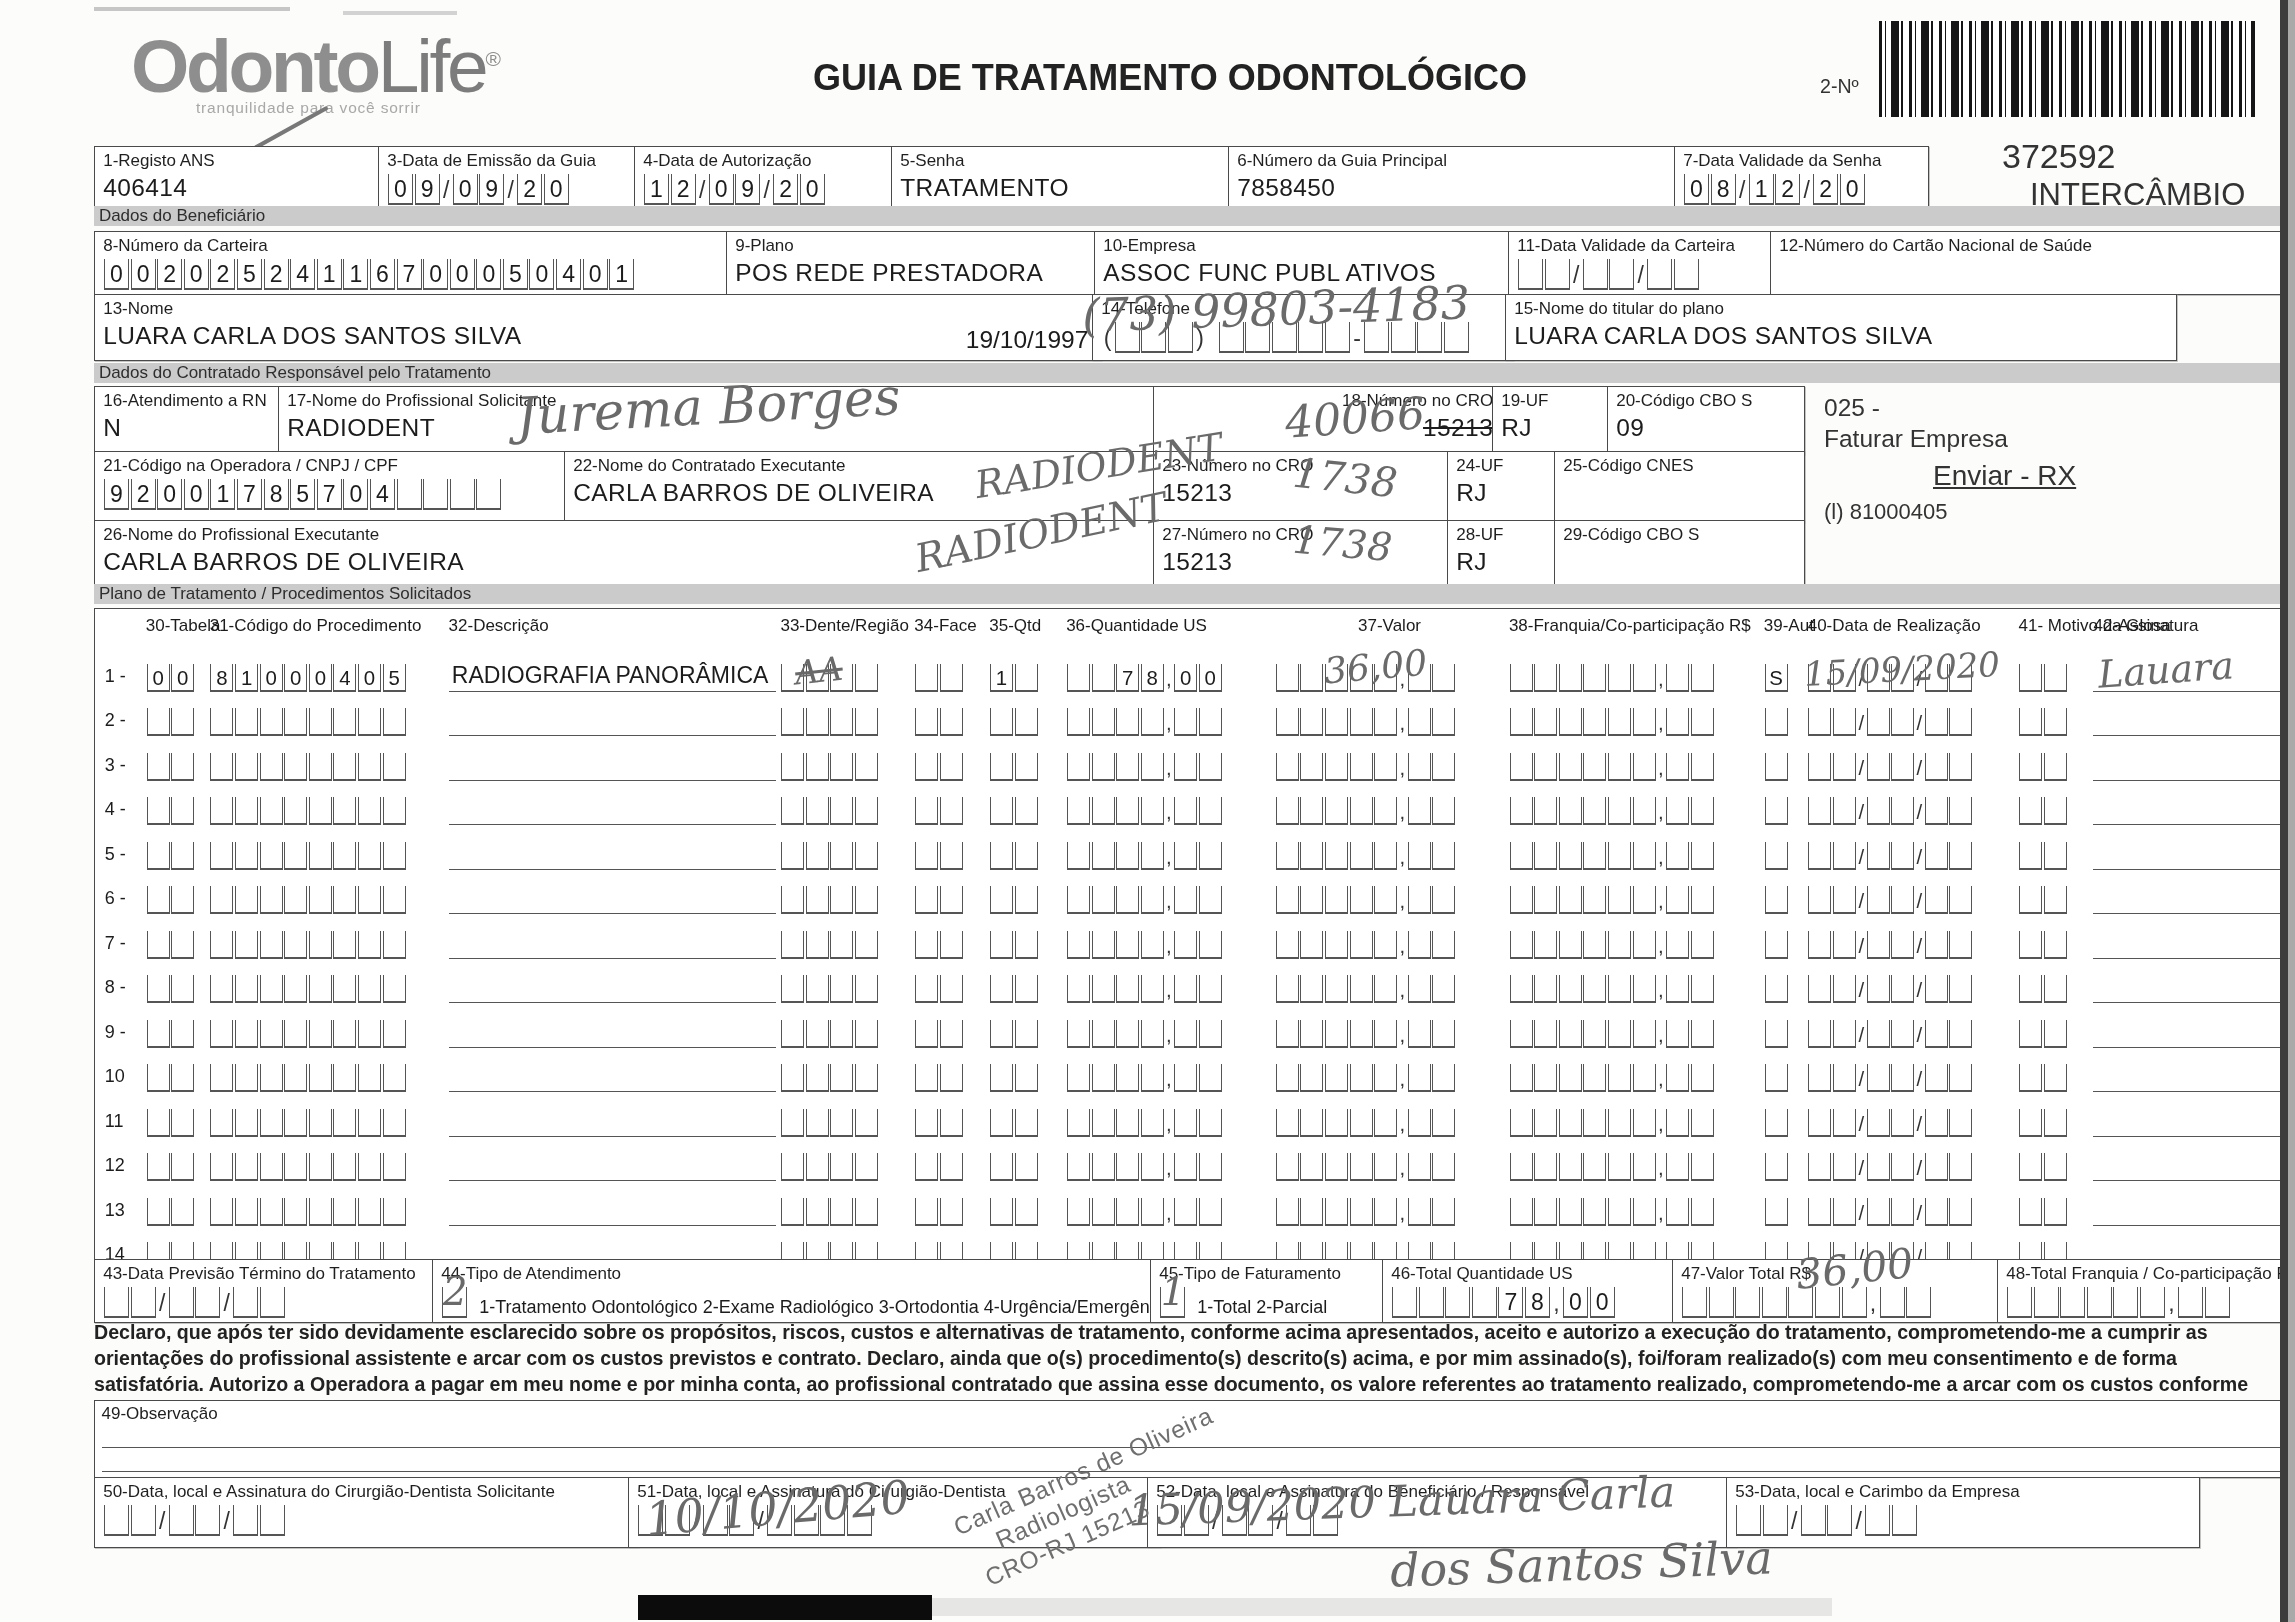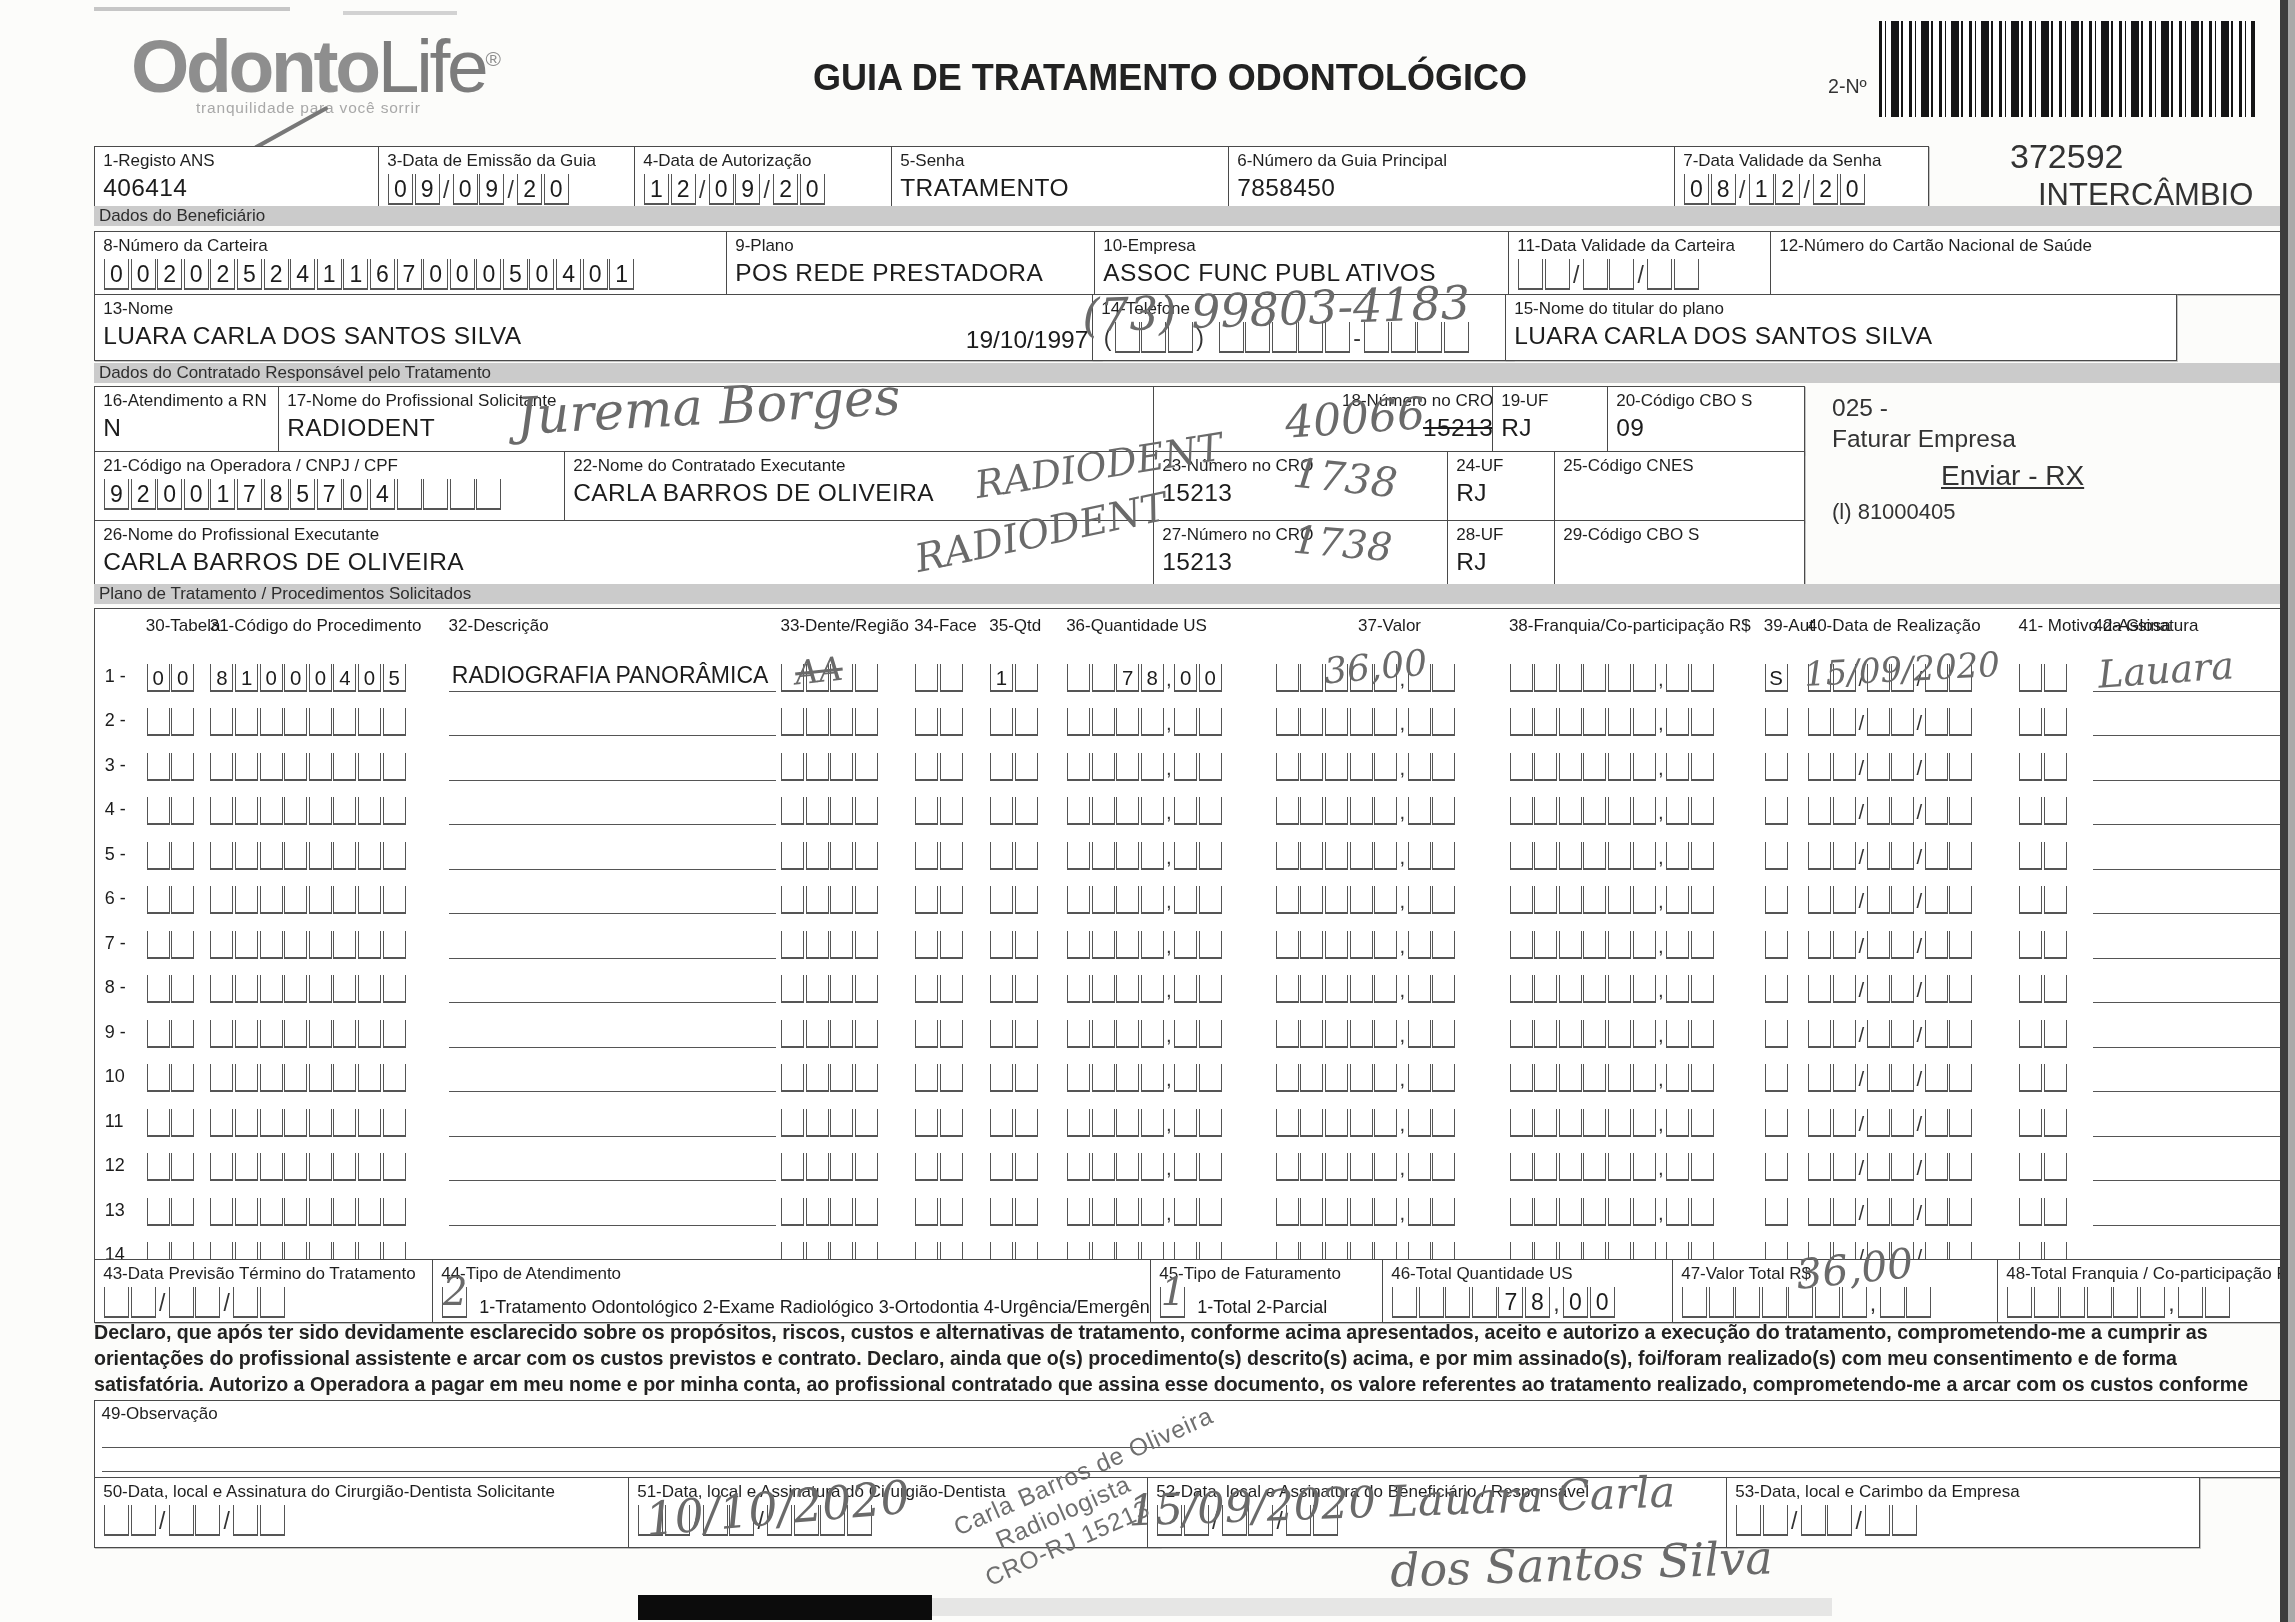--- a/index.html
+++ b/index.html
@@ -44,21 +44,21 @@
   .phead div{font-size:17px;white-space:nowrap;overflow:visible;}
   .phead{height:34px;align-items:start;padding-top:3.3px;}
   .prow{height:42px;padding-bottom:2.5px;}
   .prow .cc{width:21px;height:26px;font-size:20.4px;line-height:28px;}
   .prow .cs{font-size:20.4px;line-height:26px;margin:0 1.6px;}
   .rnum{font-size:18px;padding-bottom:4.9px;padding-left:4.9px;white-space:nowrap;}
   .dline{border-bottom:1.6px solid #555;height:31px;position:relative;}
   .dtext{font-size:23px;position:absolute;left:3.3px;bottom:1.6px;white-space:nowrap;}
   .sigline{border-bottom:1.6px solid #555;height:31px;position:relative;margin-right:3.3px;}
   
-  .sidenote{position:absolute;font-size:24.5px;color:#333;white-space:nowrap;margin-left:8px;}
+  .sidenote{position:absolute;font-size:24.5px;color:#333;white-space:nowrap;}
   .opts{font-size:18px;margin-left:11.4px;white-space:nowrap;}
   .frow{display:flex;align-items:flex-end;margin-top:3.3px;}
   .hline{position:absolute;left:6.5px;right:6.5px;border-top:1.6px solid #555;}
   .artifact{position:absolute;}
   .stamp{position:absolute;left:955px;top:1454px;transform:rotate(-24deg);
          font-size:24.5px;color:#6f6f6f;letter-spacing:0.8px;line-height:1.2;z-index:6;}
 </style>
 </head>
 <body>
 

